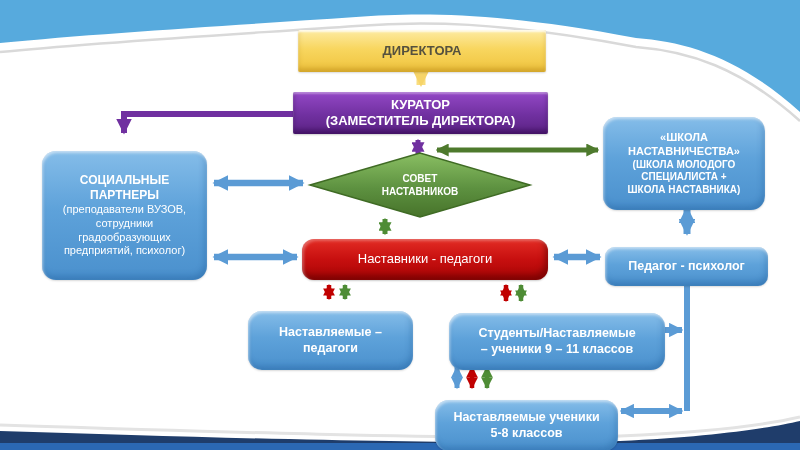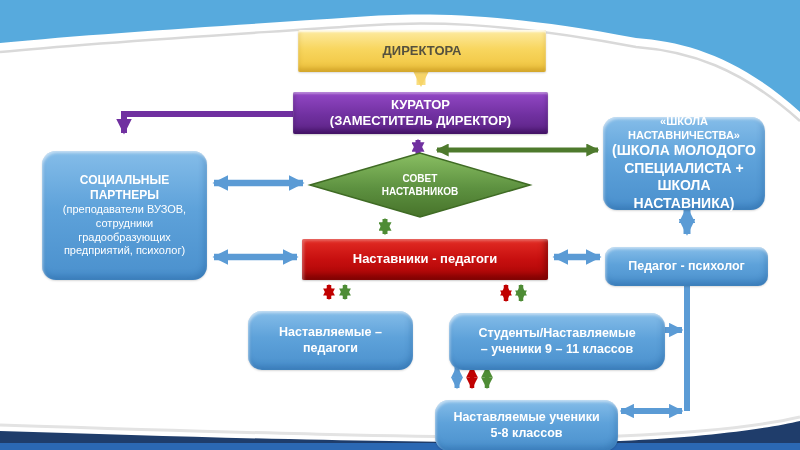--- a/index.html
+++ b/index.html
@@ -31,23 +31,23 @@
   
   .purple{
     background:linear-gradient(180deg,#9448c6 0%,#7030a0 55%,#5c2384 100%);
     box-shadow:inset 0 2px 2px rgba(255,255,255,.35), inset 0 -4px 5px rgba(40,0,70,.5), 0 1px 2px rgba(0,0,0,.2);
     font-weight:bold;border-radius:2px;
   }
   
   .red{
     background:linear-gradient(180deg,#e32c24 0%,#c70f0f 50%,#a80505 100%);
     box-shadow:inset 2px 2px 3px rgba(255,255,255,.3), inset -3px -5px 6px rgba(90,0,0,.55), 0 1px 2px rgba(0,0,0,.2);
-    font-weight:bold;border-radius:2px;
+    font-weight:normal;border-radius:12px;
   }
-  .t13{font-size:13px;} .t12{font-size:12px;} .t11{font-size:11px;} .t10{font-size:14px;}
+  .t13{font-size:13px;} .t12{font-size:12px;} .t11{font-size:11px;} .t10{font-size:10px;}
   .t12b{font-size:12.5px;}
   .subtle{font-weight:normal;}
   .diamond-label{
     position:absolute;left:330px;top:160px;width:180px;height:50px;z-index:3;
     display:flex;align-items:center;justify-content:center;text-align:center;
     color:#fff;font-weight:bold;font-size:10px;line-height:1.3;white-space:pre-line;
   }
 </style>
 </head>
 <body>
@@ -117,21 +117,21 @@
 
     <polygon points="310,185 420,153 530,185 420,217" fill="url(#g-diamond)" stroke="#3f6b24" stroke-width="1.5"></polygon>
   </svg>
 
   <div class="node yellow t13" style="left:298px;top:30px;width:248px;height:42px;">
     <span class="box-text">ДИРЕКТОРА</span>
   </div>
 
   <div class="node purple t13" style="left:293px;top:92px;width:255px;height:42px;">
     <span class="box-text">КУРАТОР
-(ЗАМЕСТИТЕЛЬ ДИРЕКТОР)</span>
+(ЗАМЕСТИТЕЛЬ ДИРЕКТОРА)</span>
   </div>
 
   <div class="node blue" style="left:42px;top:143px;width:165px;height:129px;">
     <span class="box-text t12">СОЦИАЛЬНЫЕ
 ПАРТНЕРЫ</span>
     <span class="box-text t11 subtle">(преподаватели ВУЗОВ,
 сотрудники
 градообразующих
 предприятий, психолог)</span>
   </div>

